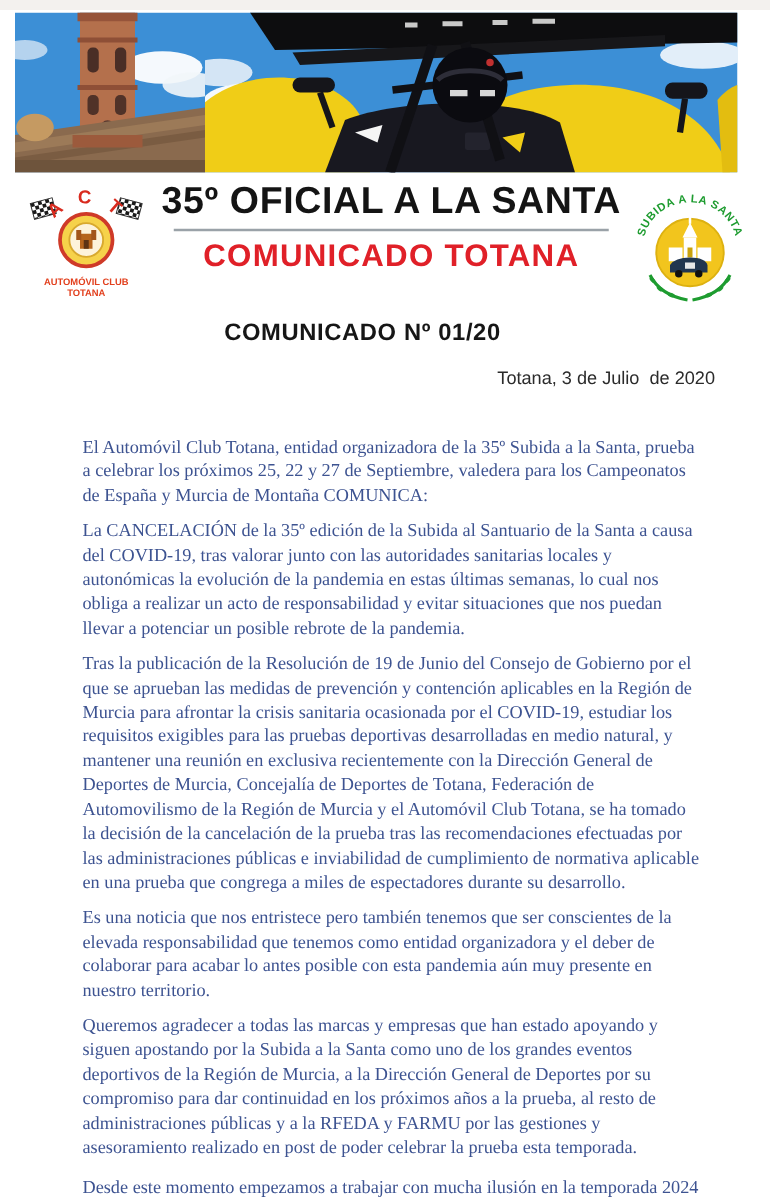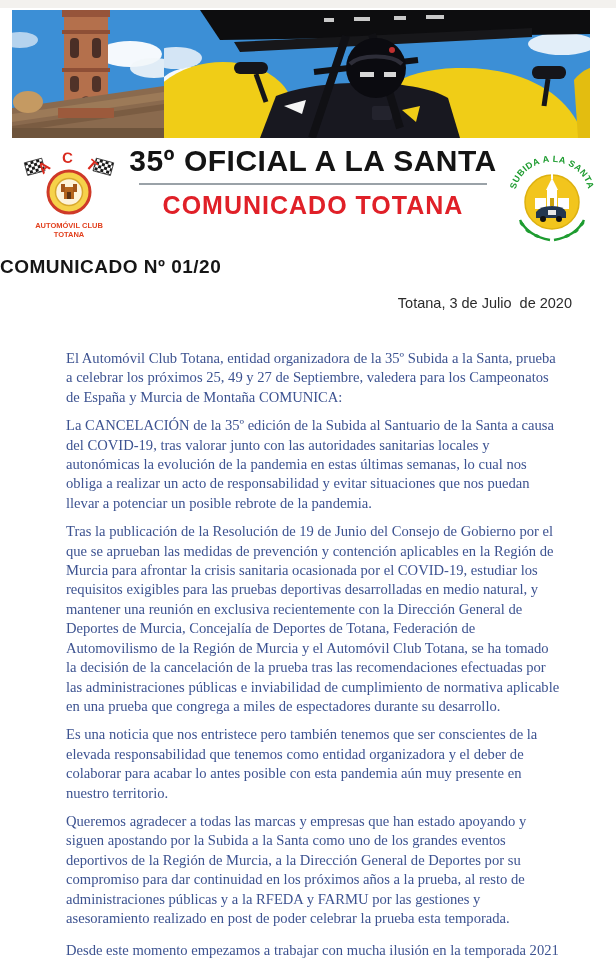--- a/index.html
+++ b/index.html
@@ -27,21 +27,21 @@
     font-family:"Liberation Sans", sans-serif; white-space:nowrap;
   }
   .masthead-divider { height:2px; background:#9aa2a8; width:92%; margin:5px auto 6px auto; }
   .official-subtitle {
     font-size:25px; font-weight:bold; color:#e02028; letter-spacing:1px;
     white-space:nowrap;
   }
 
   
   .doc-heading {
-    margin-top:14px; padding-right:36px; text-align:left;
+    margin-top:14px; padding-right:36px; text-align:center;
     font-size:19px; font-weight:bold; color:#161616; letter-spacing:0.5px;
   }
   .doc-dateline {
     margin-top:17px; padding-right:44px; text-align:right;
     font-size:14.5px; color:#2b2b2b; white-space:pre;
   }
   .doc-body {
     margin-top:38px; padding:0 54px 0 66px;
     font-family:"Liberation Serif", serif;
     font-size:14.6px; line-height:1.33; color:#3d5391;
@@ -190,21 +190,21 @@
         <ellipse cx="74" cy="89" rx="3" ry="1.6" fill="#1e9c30" transform="rotate(-35 74 89)"></ellipse>
         <ellipse cx="65" cy="94" rx="3" ry="1.6" fill="#1e9c30" transform="rotate(-20 65 94)"></ellipse>
       </svg>
     </div>
   </div>
 
   <div class="doc-heading">COMUNICADO Nº 01/20</div>
   <div class="doc-dateline">Totana, 3 de Julio  de 2020</div>
 
   <div class="doc-body">
-    <p>El Automóvil Club Totana, entidad organizadora de la 35º Subida a la Santa, prueba a celebrar los próximos 25, 49 y 27 de Septiembre, valedera para los Campeonatos de España y Murcia de Montaña COMUNICA:</p>
+    <p>El Automóvil Club Totana, entidad organizadora de la 35º Subida a la Santa, prueba a celebrar los próximos 25, 22 y 27 de Septiembre, valedera para los Campeonatos de España y Murcia de Montaña COMUNICA:</p>
     <p>La CANCELACIÓN de la 35º edición de la Subida al Santuario de la Santa a causa  del COVID-19, tras valorar junto con las autoridades sanitarias locales y autonómicas la evolución de la pandemia en estas últimas semanas, lo cual nos obliga a realizar un acto de responsabilidad y evitar situaciones que nos puedan llevar a potenciar un posible rebrote de la pandemia.</p>
     <p>Tras la publicación de la Resolución de 19 de Junio del Consejo de Gobierno por el que se aprueban las medidas de prevención y contención aplicables en la Región de Murcia para afrontar la crisis sanitaria ocasionada por el COVID-19, estudiar los requisitos exigibles para las pruebas deportivas desarrolladas en medio natural, y mantener una reunión en exclusiva recientemente con la Dirección General de Deportes de Murcia, Concejalía de Deportes de Totana, Federación de Automovilismo de la Región de Murcia y el Automóvil Club Totana, se ha tomado la decisión de la cancelación de la prueba tras las recomendaciones efectuadas por las administraciones públicas e inviabilidad de cumplimiento de normativa aplicable en una prueba que congrega a miles de espectadores durante su desarrollo.</p>
     <p>Es una noticia que nos entristece pero también tenemos que ser conscientes de la elevada responsabilidad que tenemos como entidad organizadora y el deber de colaborar para acabar lo antes posible con esta pandemia aún muy presente en nuestro territorio.</p>
     <p>Queremos agradecer a todas las marcas y empresas que han estado apoyando y siguen apostando por la Subida a la Santa como uno de los grandes eventos deportivos de la Región de Murcia, a la Dirección General de Deportes por su compromiso para dar continuidad en los próximos años a la prueba, al resto de administraciones públicas y a la RFEDA y FARMU por las gestiones y asesoramiento realizado en post de poder celebrar la prueba esta temporada.</p>
-    <p class="doc-closing">Desde este momento empezamos a trabajar con mucha ilusión en la temporada 2021</p>
+    <p class="doc-closing">Desde este momento empezamos a trabajar con mucha ilusión en la temporada 2024</p>
   </div>
 
 </div>
 
 </body></html>

